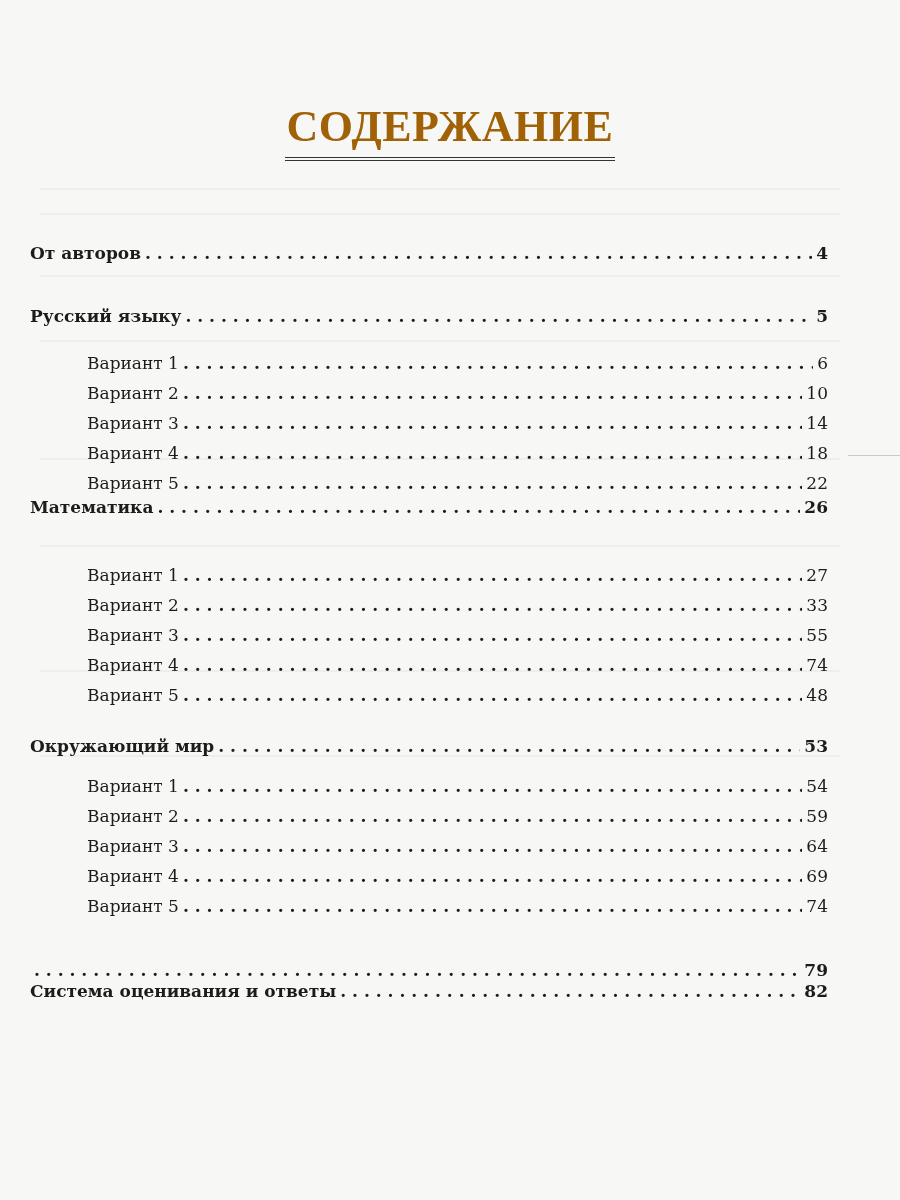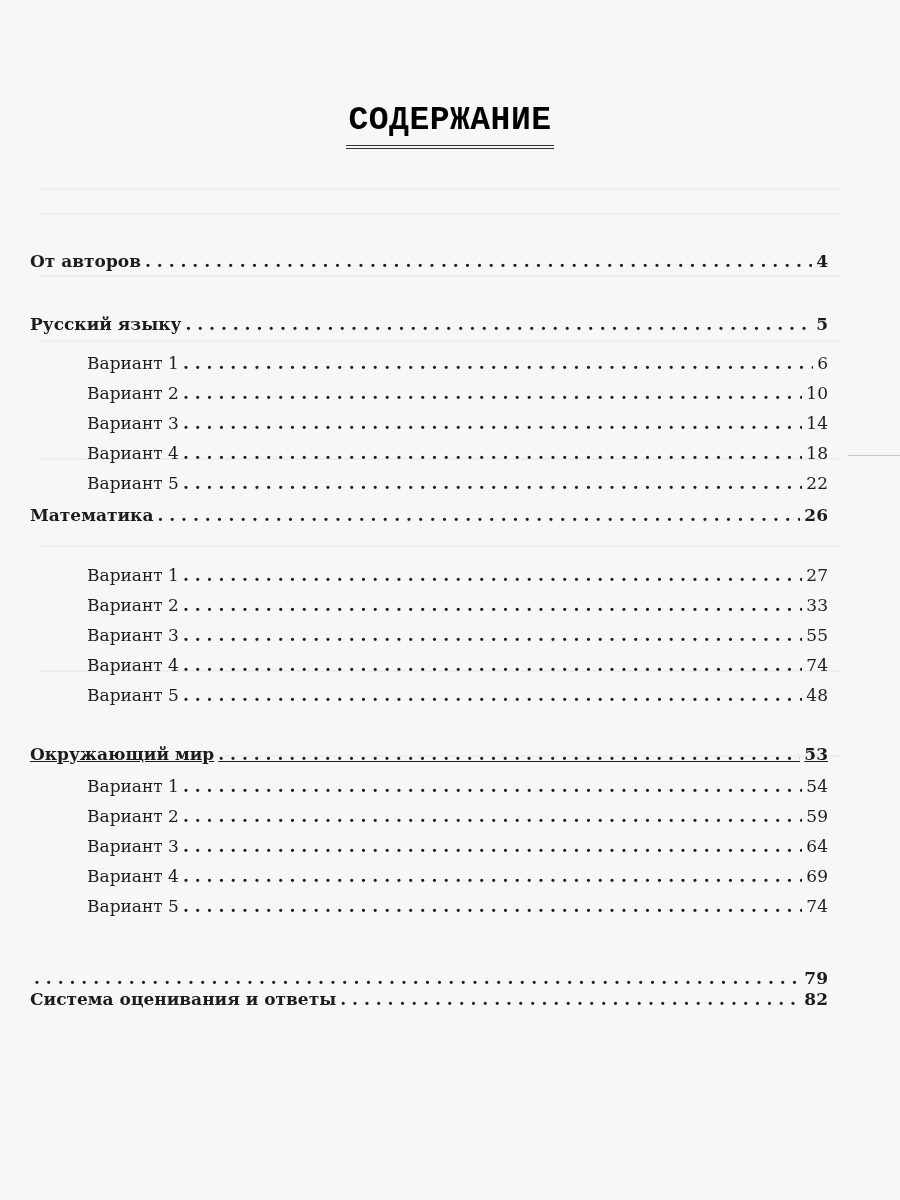--- a/index.html
+++ b/index.html
@@ -22,25 +22,25 @@
     }
     .title-wrap {
       position: absolute;
       top: 103px;
       left: 0;
       width: 900px;
       text-align: center;
     }
     .title {
       display: inline-block;
-      font-family: Liberation Mono, monospace;
-      font-weight: bold;
-      font-size: 33px;
+      font-family: Liberation Serif, serif;
+      font-weight: bold;
+      font-size: 44px;
       letter-spacing: 0.5px;
-      color: #000000;
+      color: #a16207;
       padding: 0 2px 6px 2px;
       border-bottom: 4px double #333;
       line-height: 1.1;
     }
     .toc {
       position: absolute;
       left: 30px;
       width: 798px;
       top: 0;
     }
@@ -49,21 +49,20 @@
       left: 0;
       width: 798px;
       height: 26px;
       display: flex;
       align-items: baseline;
       font-size: 17px;
       line-height: 26px;
     }
     .row.section {
       font-weight: bold;
-      margin-top: 8px;
     }
     .row.sub {
       left: 57px;
       width: 741px;
       font-weight: normal;
     }
     .label {
       white-space: nowrap;
       flex: 0 0 auto;
     }
@@ -182,21 +181,21 @@
       <div class="row sub" style="top: 652px;">
         <span class="label">Вариант 4</span>
         <span class="leader"></span>
         <span class="page-num">74</span>
       </div>
       <div class="row sub" style="top: 682px;">
         <span class="label">Вариант 5</span>
         <span class="leader"></span>
         <span class="page-num">48</span>
       </div>
-      <div class="row section" style="top: 733px; text-decoration: underline;">
+      <div class="row section" style="top: 733px;">
         <span class="label">Окружающий мир</span>
         <span class="leader"></span>
         <span class="page-num">53</span>
       </div>
       <div class="row sub" style="top: 773px;">
         <span class="label">Вариант 1</span>
         <span class="leader"></span>
         <span class="page-num">54</span>
       </div>
       <div class="row sub" style="top: 803px;">

